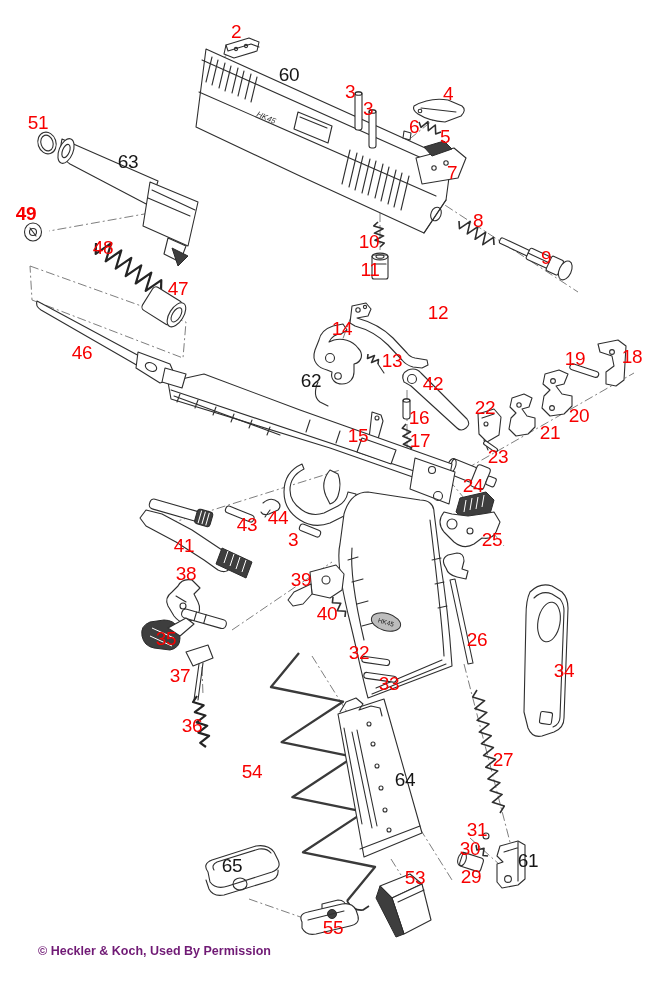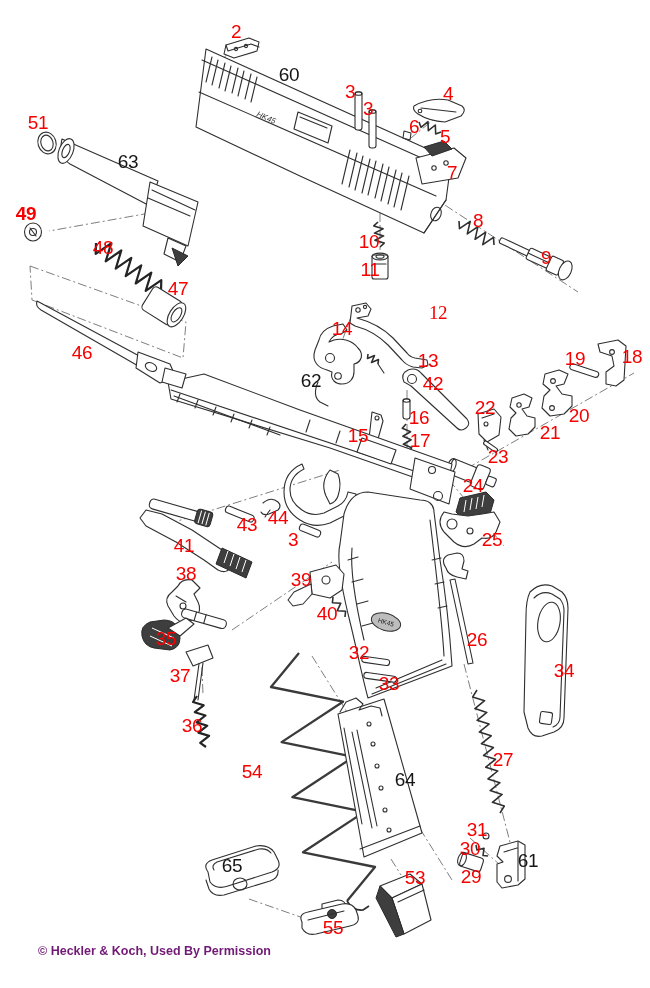--- a/index.html
+++ b/index.html
@@ -389,23 +389,23 @@
       <div class="num part" style="left: 38px; top: 122px;">51</div>
       <div class="num assembly" style="left: 128px; top: 161px;">63</div>
       <div class="num part" style="left: 26px; top: 213px; font-weight: bold;">49</div>
       <div class="num part" style="left: 103px; top: 247px;">48</div>
       <div class="num part" style="left: 178px; top: 288px;">47</div>
       <div class="num part" style="left: 82px; top: 352px;">46</div>
       <div class="num part" style="left: 478px; top: 220px;">8</div>
       <div class="num part" style="left: 546px; top: 257px;">9</div>
       <div class="num part" style="left: 369px; top: 241px;">10</div>
       <div class="num part" style="left: 370px; top: 269px;">11</div>
-      <div class="num part" style="left: 438px; top: 312px; font-family: Liberation Serif, serif;">12</div>
+      <div class="num part" style="left: 438px; top: 312px;">12</div>
       <div class="num part" style="left: 342px; top: 328px;">14</div>
-      <div class="num part" style="left: 392px; top: 360px; margin-left: 36px;">13</div>
+      <div class="num part" style="left: 392px; top: 360px;">13</div>
       <div class="num part" style="left: 433px; top: 383px;">42</div>
       <div class="num part" style="left: 575px; top: 358px;">19</div>
       <div class="num part" style="left: 632px; top: 356px;">18</div>
       <div class="num assembly" style="left: 275px; top: 380px; margin-left: 36px;">62</div>
       <div class="num part" style="left: 485px; top: 407px;">22</div>
       <div class="num part" style="left: 579px; top: 415px;">20</div>
       <div class="num part" style="left: 544px; top: 432px; margin-left: 6px;">21</div>
       <div class="num part" style="left: 498px; top: 456px;">23</div>
       <div class="num part" style="left: 473px; top: 485px;">24</div>
       <div class="num part" style="left: 492px; top: 539px;">25</div>

